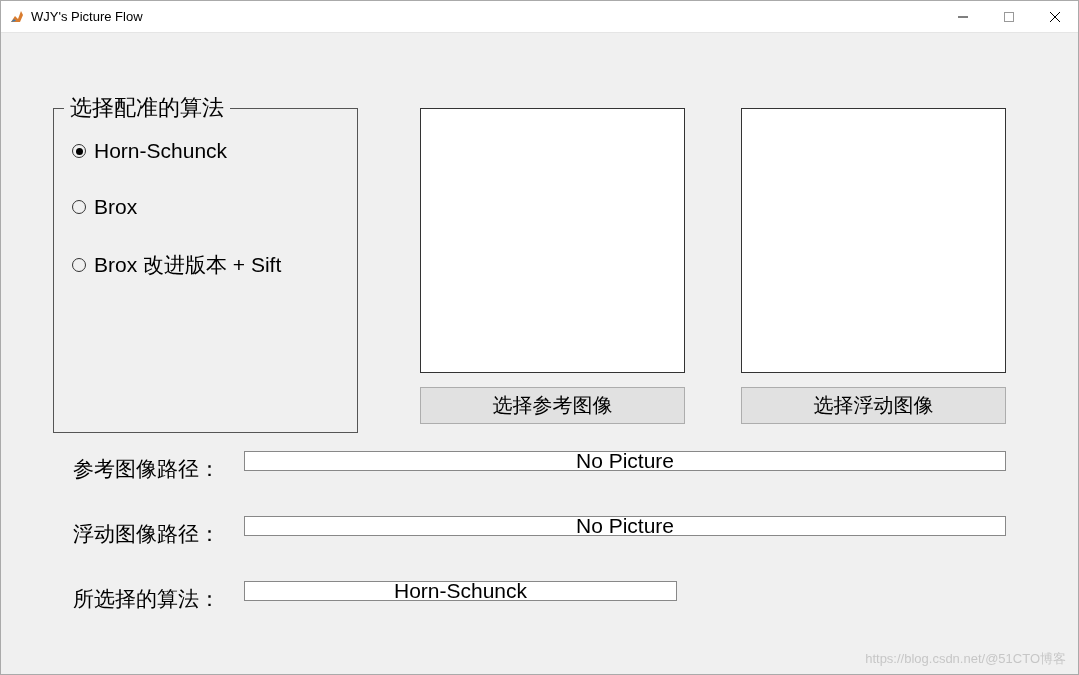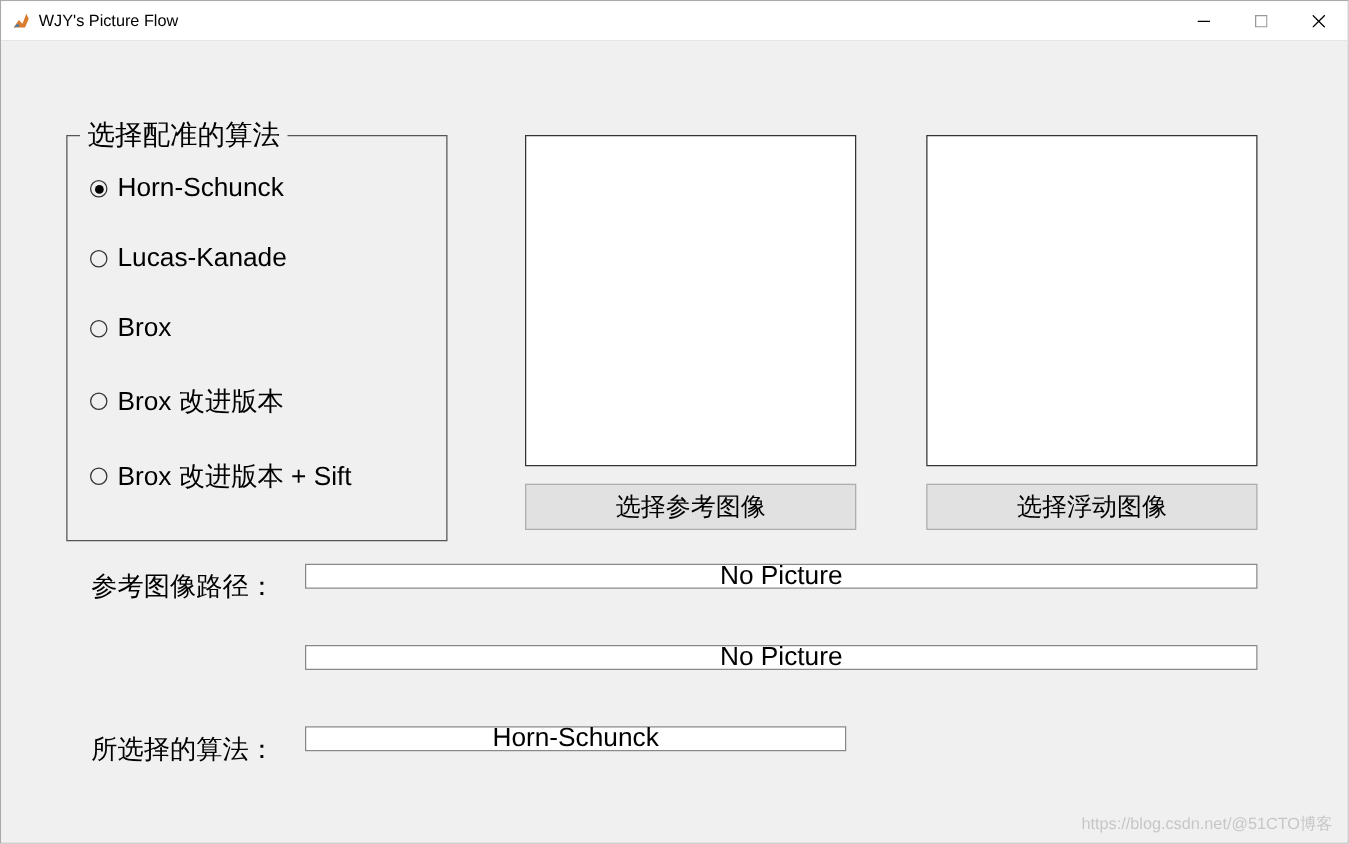--- a/index.html
+++ b/index.html
@@ -245,46 +245,39 @@
 
     <div class="groupbox">
       <div class="groupbox-title">选择配准的算法</div>
       <div class="radio-list">
         <div class="radio-item">
           <span class="radio-circle checked"></span>
           <span>Horn-Schunck</span>
         </div>
         <div class="radio-item">
           <span class="radio-circle"></span>
-          <span>Lucas-Kanade</span>
-        </div>
-        <div class="radio-item">
-          <span class="radio-circle"></span>
           <span>Brox</span>
-        </div>
-        <div class="radio-item">
-          <span class="radio-circle"></span>
-          <span>Brox 改进版本</span>
         </div>
         <div class="radio-item">
           <span class="radio-circle"></span>
           <span>Brox 改进版本 + Sift</span>
         </div>
       </div>
     </div>
 
     <div class="image-panel image-panel-ref"></div>
     <div class="image-panel image-panel-float"></div>
 
     <div class="select-btn select-btn-ref">选择参考图像</div>
     <div class="select-btn select-btn-float">选择浮动图像</div>
 
     <div class="field-label label-ref-path">参考图像路径：</div>
     <div class="field-value value-ref-path">No Picture</div>
 
+    <div class="field-label label-float-path">浮动图像路径：</div>
     <div class="field-value value-float-path">No Picture</div>
 
     <div class="field-label label-algo">所选择的算法：</div>
     <div class="field-value value-algo">Horn-Schunck</div>
 
 
     <div class="watermark">https://blog.csdn.net/@51CTO博客</div>
   </div>
 </div>
 

